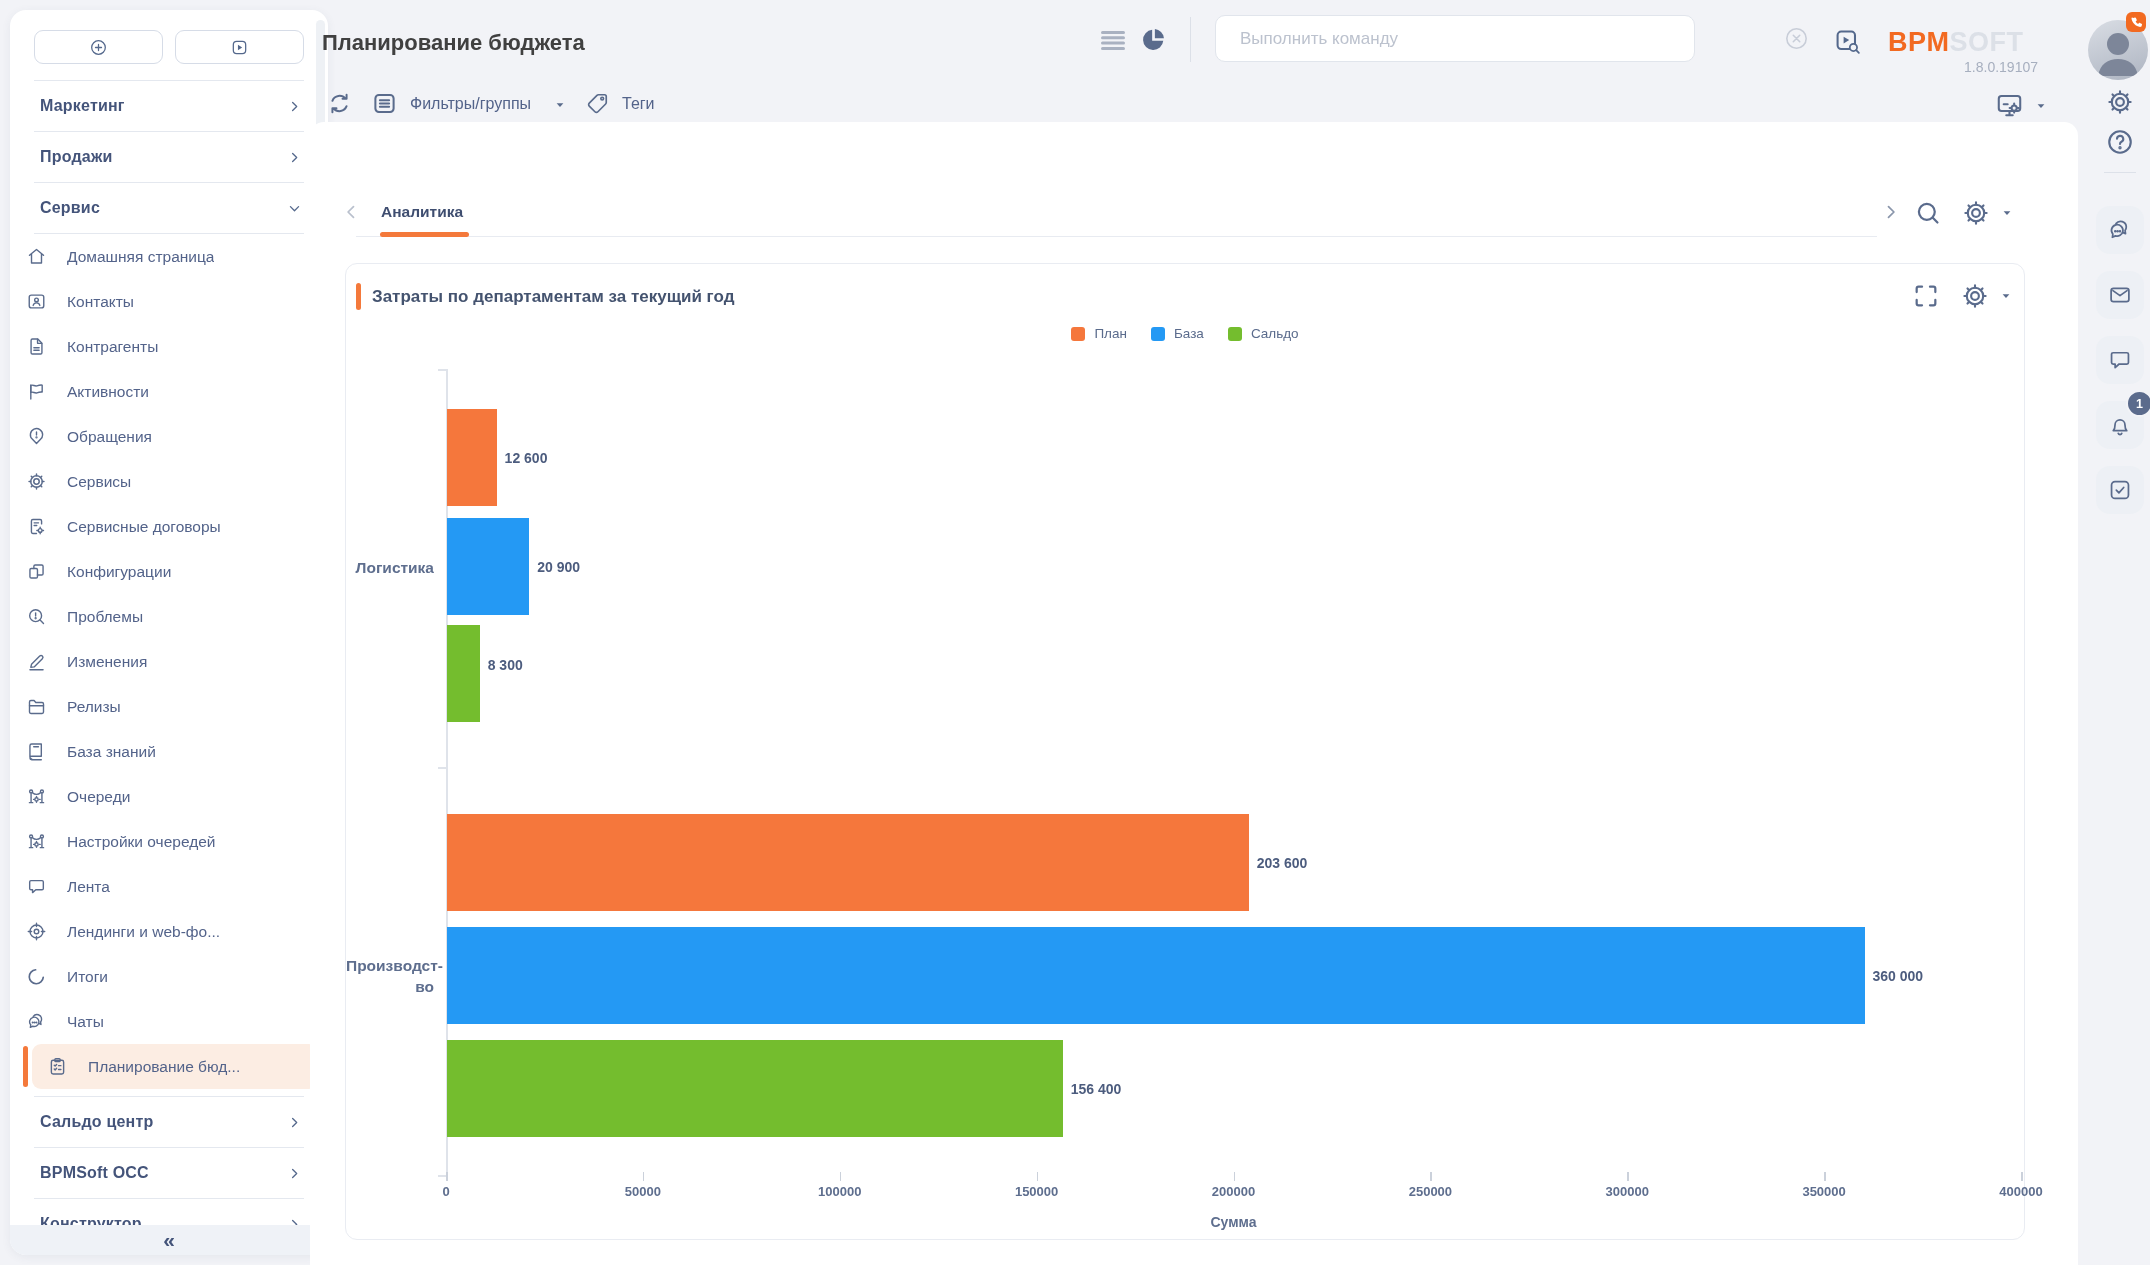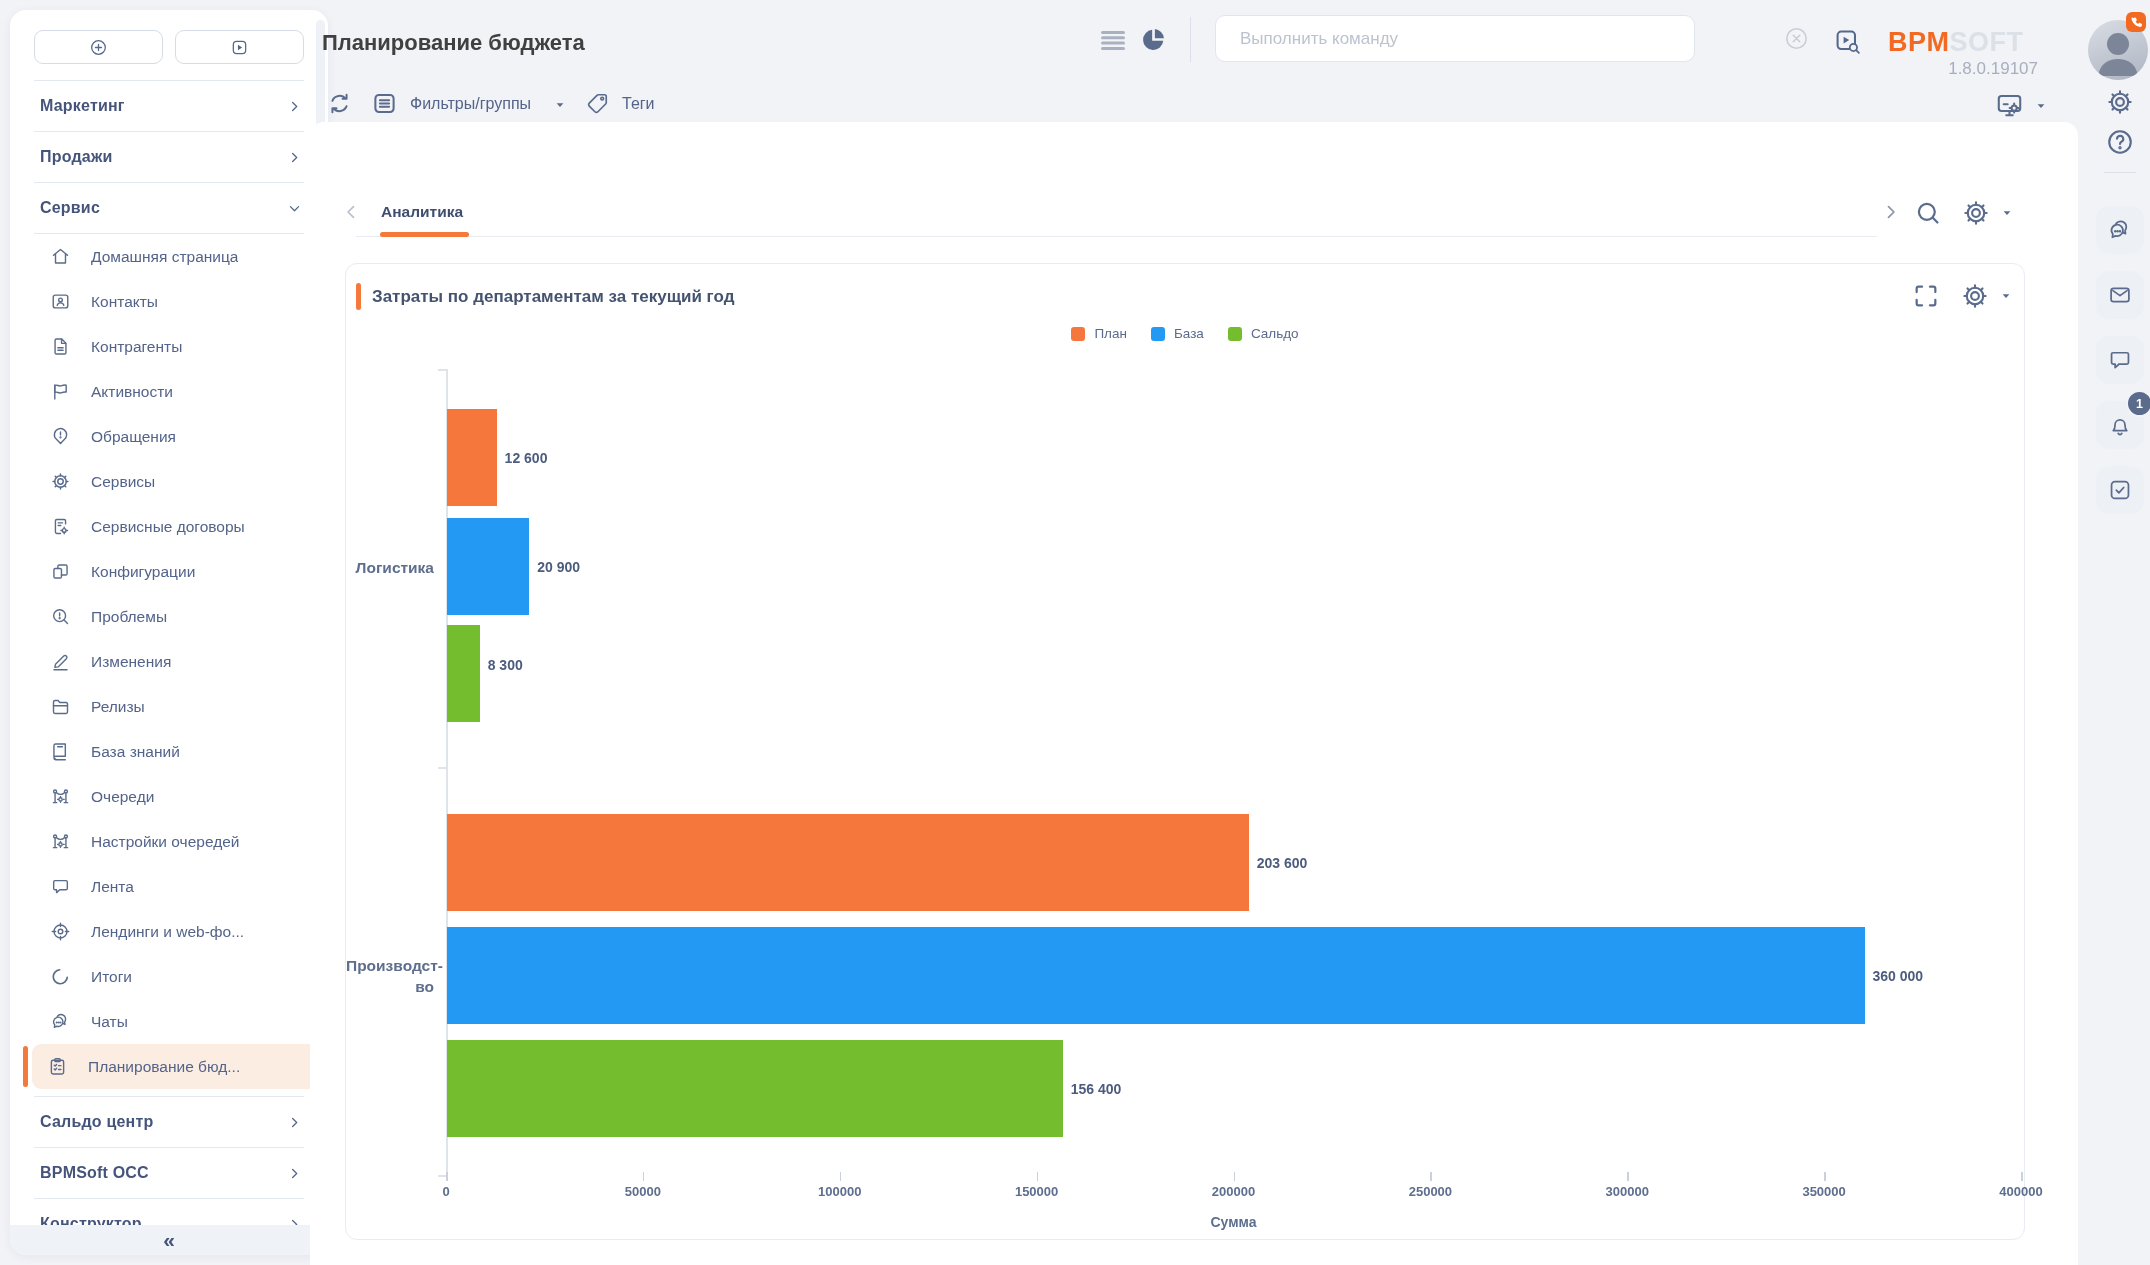--- a/index.html
+++ b/index.html
@@ -21,21 +21,21 @@
   .side-btn{
     flex:1;height:32px;border:1.5px solid #D6DCE7;border-radius:9px;background:#fff;
     display:flex;align-items:center;justify-content:center;color:#54688C;cursor:pointer;
   }
   .side-btn .ic{width:19px;height:19px;}
   .side-div{height:0;border-top:1.5px solid #E4E8EF;margin:0 24px;}
   #side-list .side-div{margin:0 24px;}
   .grp{height:50px;display:flex;align-items:center;justify-content:space-between;padding:0 26px 0 30px;cursor:pointer;}
   .grp-label{font-size:16px;font-weight:700;color:#44547A;letter-spacing:.2px;}
   .grp .chev{width:15px;height:15px;color:#54688C;}
-  .item{height:45px;display:flex;align-items:center;gap:20px;padding-left:40px;cursor:pointer;position:relative;}
+  .item{height:45px;display:flex;align-items:center;gap:20px;padding-left:16px;cursor:pointer;position:relative;}
   .item .ic{width:21px;height:21px;color:#5A6B8C;}
   .item-label{font-size:15.5px;color:#53638A;white-space:nowrap;overflow:hidden;}
   .item.active{
     margin:0 10px 0 22px;padding-left:15px;border-radius:9px;background:#FCEDE3;
   }
   .item.active::before{
     content:"";position:absolute;left:-9px;top:2px;bottom:2px;width:4.5px;border-radius:3px;background:#F4793B;
   }
   #side-scroll{position:absolute;top:10px;bottom:36px;right:3px;width:9px;border-radius:5px;background:#EEF1F5;}
   #side-footer{
@@ -52,21 +52,21 @@
   #command-input{
     left:1215px;top:15px;width:480px;height:47px;border:1.5px solid #E1E5EC;border-radius:10px;
     background:#fff;box-sizing:border-box;padding:0 44px 0 24px;font-size:17px;color:#44547A;
     font-family:"Liberation Sans",sans-serif;outline:none;
   }
   #command-input::placeholder{color:#BCC2CE;}
   #cmd-clear{left:1784px;top:26px;width:25px;height:25px;color:#C8CDD8;cursor:pointer;}
   #run-process-btn{left:1833px;top:27px;width:29px;height:29px;color:#54688C;cursor:pointer;}
   #logo{left:1888px;top:27px;width:152px;font-size:27px;font-weight:800;letter-spacing:.5px;white-space:nowrap;}
   #logo .lp{color:#F26A21;} #logo .ls{color:#DCE0E7;}
-  #version{left:1888px;top:59px;width:150px;text-align:right;font-size:17px;color:#A7AFBF;}
+  #version{left:1888px;top:59px;width:150px;text-align:right;font-size:14px;color:#A7AFBF;}
 
   
   .tbtn{cursor:pointer;color:#5A6B8C;}
   #refresh-btn{left:327px;top:91px;width:25px;height:25px;}
   #filter-ic{left:371px;top:90px;width:27px;height:27px;}
   #filters-label{left:410px;top:95px;font-size:16px;color:#53638A;cursor:pointer;}
   #filters-caret{left:553px;top:98px;width:14px;height:14px;color:#5A6B8C;cursor:pointer;}
   #tag-ic{left:585px;top:91px;width:25px;height:25px;}
   #tags-label{left:622px;top:95px;font-size:16px;color:#53638A;cursor:pointer;}
   #display-settings-btn{left:1994px;top:90px;width:31px;height:31px;}

